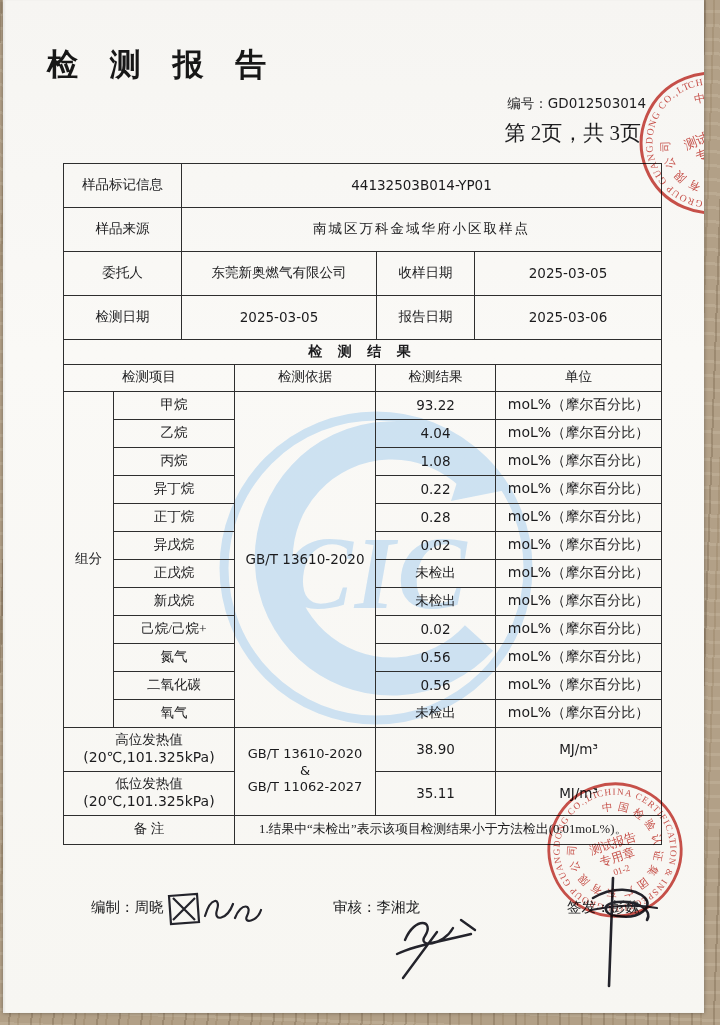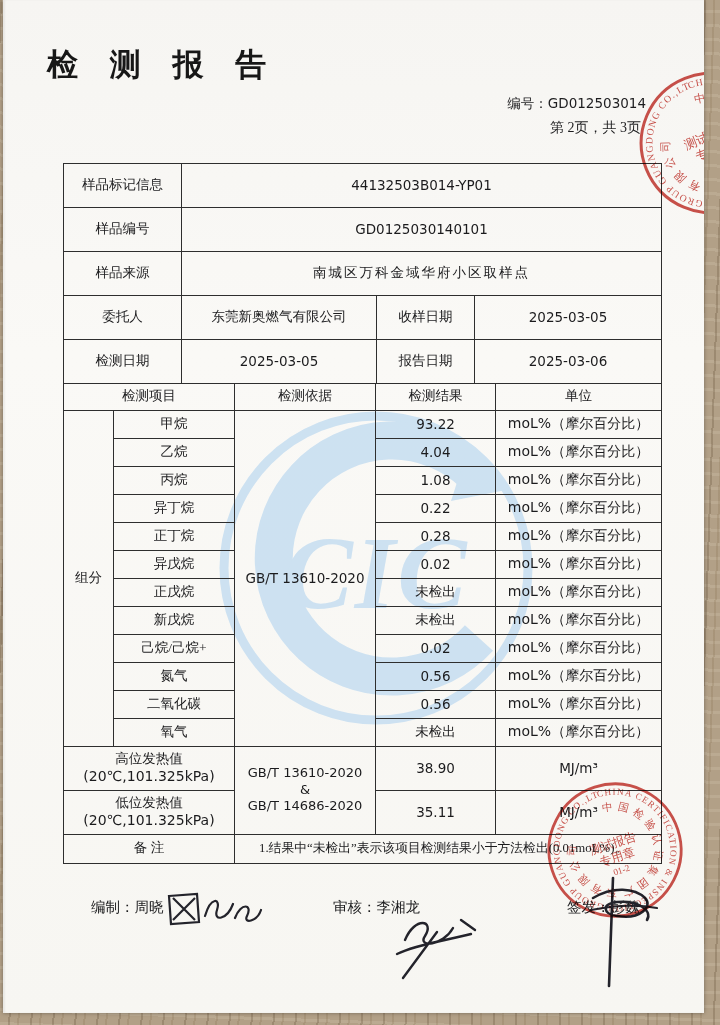--- a/index.html
+++ b/index.html
@@ -19,21 +19,21 @@
     background:linear-gradient(180deg,#f6f5f2 0%,#faf9f6 35%,#f7f6f2 100%);
     box-shadow:0 0 4px rgba(0,0,0,.35), inset 2px 0 2px rgba(0,0,0,.06);
     overflow:hidden;
   }
   .title {
     position:absolute; top:44px; left:0; width:100%;
     text-align:left; font-size:31px; font-weight:bold;
     letter-spacing:12px; color:#171717;padding-left:44px;
   }
   .report-no { position:absolute; top:95px;  right:58px; font-size:15.5px; font-family:"DejaVu Sans",sans-serif; }
-  .page-info { position:absolute; top:119px; right:63px; font-size:14px; }
+  .page-info { position:absolute; top:119px; right:63px; font-size:21px; }
 
   .tables { position:absolute; left:60px; top:163px; width:598px; z-index:2; }
   table { border-collapse:collapse; table-layout:fixed; width:598px; background:transparent; }
   td {
     border:1.5px solid #2e2e2e; text-align:center; vertical-align:middle;
     font-size:13.5px; padding:1px 3px; line-height:1.25; color:#1b1b1d;
   }
   .t2 { margin-top:-1.5px; }
   .val { font-family:"DejaVu Sans","Liberation Sans",sans-serif; font-size:13.5px; }
   .h-r1 td { height:41px; }
@@ -88,38 +88,37 @@
           <col style="width:195px">
           <col style="width:98px">
           <col style="width:187px">
         </colgroup>
       <tbody>
       <tr class="h-r">
         <td>样品标记信息</td>
         <td colspan="3" class="val">44132503B014-YP01</td>
       </tr>
       <tr class="h-r">
-        <td>样品编号</td>
-        <td colspan="3" class="val">GD0125030140101</td>
-      </tr>
-      <tr class="h-r">
         <td>样品来源</td>
         <td colspan="3" style="letter-spacing:2px">南城区万科金域华府小区取样点</td>
       </tr>
       <tr class="h-r">
         <td>委托人</td>
         <td>东莞新奥燃气有限公司</td>
         <td>收样日期</td>
         <td class="val">2025-03-05</td>
       </tr>
       <tr class="h-r">
         <td>检测日期</td>
         <td class="val">2025-03-05</td>
         <td>报告日期</td>
         <td class="val">2025-03-06</td>
+      </tr>
+      <tr class="banner">
+        <td colspan="4">检  测  结  果</td>
       </tr>
     </tbody>
       </table>
 
     <table class="t2">
       <colgroup>
           <col style="width:50px">
           <col style="width:121px">
           <col style="width:141px">
           <col style="width:120px">
@@ -195,21 +194,21 @@
         <td class="small2">moL%（摩尔百分比）</td>
       </tr>
       <tr class="heat">
         <td colspan="2">
           <span style="display:block">高位发热值</span>
           <span class="small2" style="display:block">(20℃,101.325kPa)</span>
         </td>
         <td rowspan="2">
           <span class="method-line">GB/T 13610-2020</span>
           <span class="method-line">&amp;</span>
-          <span class="method-line">GB/T 14686-2020</span>
+          <span class="method-line">GB/T 11062-2027</span>
         </td>
         <td class="val">38.90</td>
         <td class="val">MJ/m³</td>
       </tr>
       <tr class="heat">
         <td colspan="2">
           <span style="display:block">低位发热值</span>
           <span class="small2" style="display:block">(20℃,101.325kPa)</span>
         </td>
         <td class="val">35.11</td>

